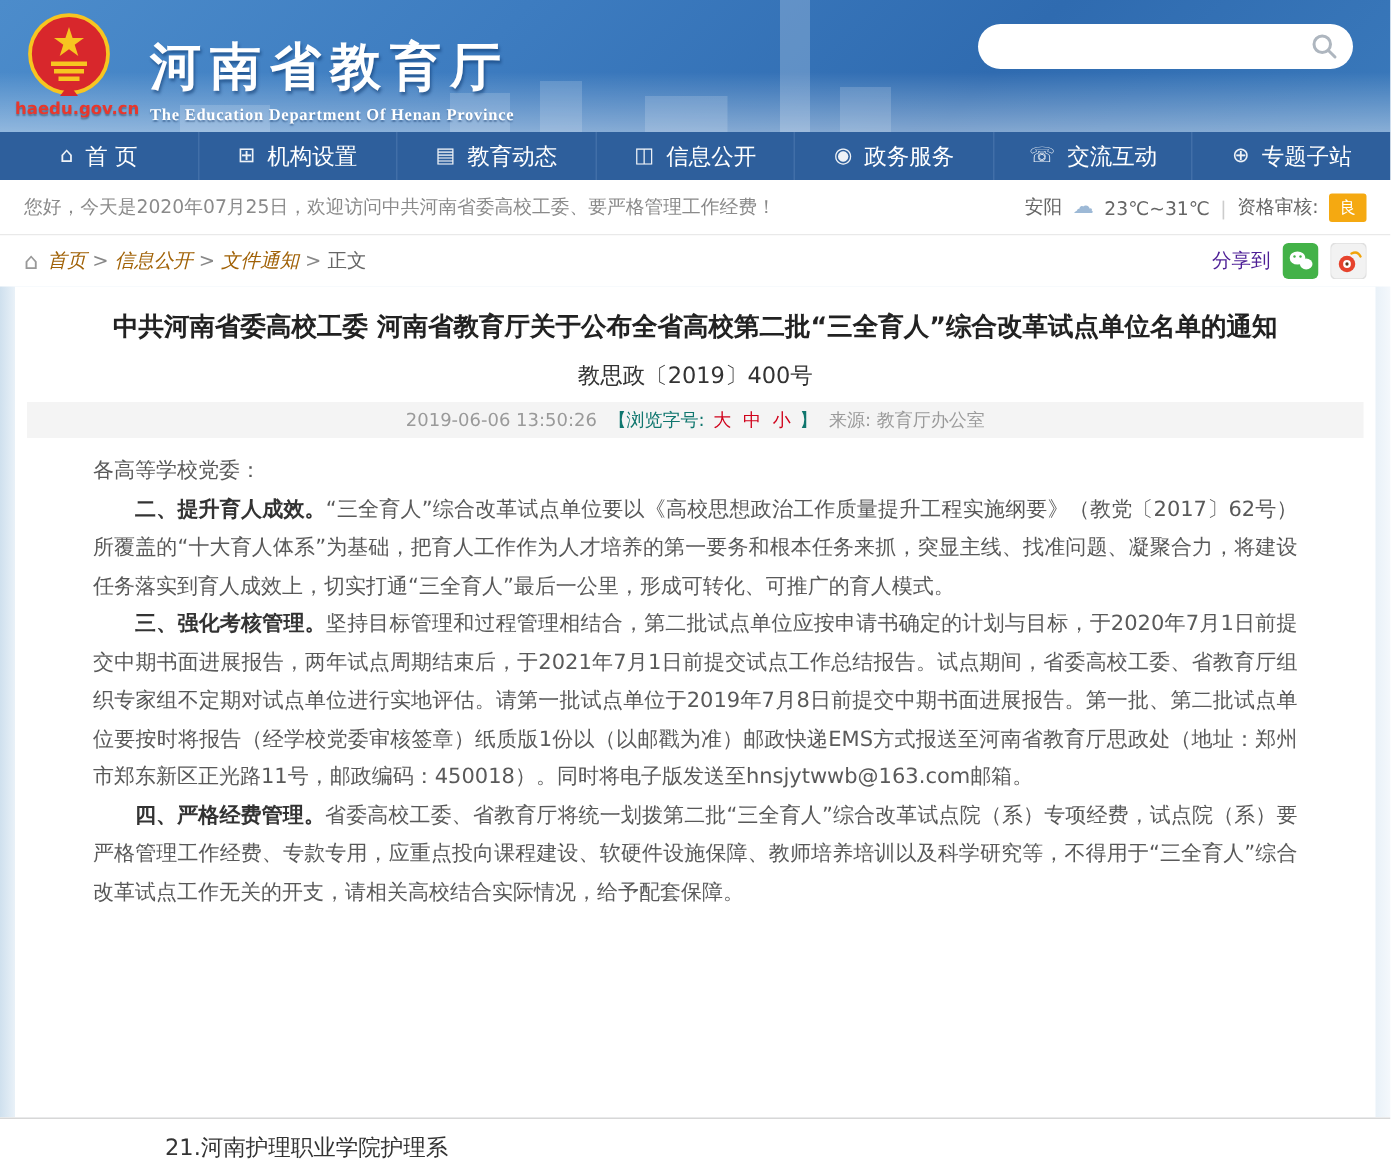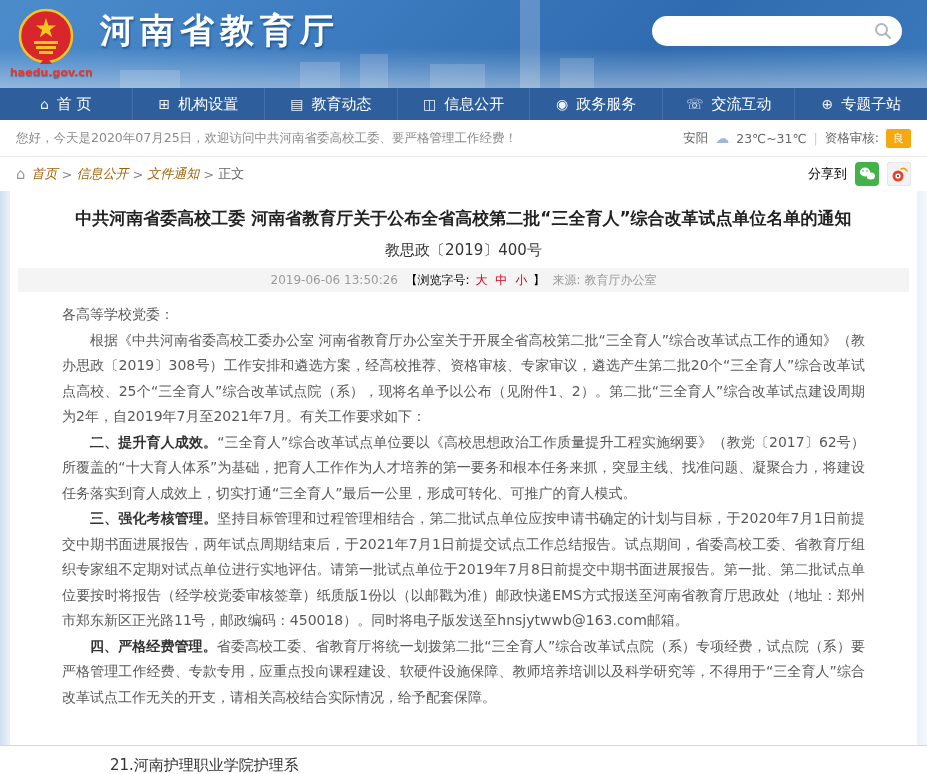--- a/index.html
+++ b/index.html
@@ -15,21 +15,21 @@
   .bld { position:absolute; background:rgba(255,255,255,.16); bottom:0; }
   .b1 { left:300px; width:40px; height:26px; }
   .b2 { left:360px; width:28px; height:34px; }
   .b3 { left:430px; width:55px; height:24px; }
   .b4 { left:520px; width:20px; height:88px; background:rgba(255,255,255,.22); }
   .b5 { left:560px; width:34px; height:30px; }
   .b6 { left:120px; width:60px; height:18px; }
   .emblem { position:absolute; left:18px; top:8px; width:56px; height:62px; }
   .site-domain { position:absolute; left:10px; top:66px; width:90px; text-align:left;
     color:#e8372c; font-size:11px; font-weight:bold; text-shadow:0 1px 1px rgba(0,0,0,.3); }
-  .site-ident { position:absolute; left:100px; top:8px; color:#fff;font-family:Liberation Serif, serif; }
+  .site-ident { position:absolute; left:100px; top:22px; color:#fff;font-family:Liberation Serif, serif; }
   .site-name { font-size:34px; font-weight:bold; letter-spacing:6px;
     text-shadow:1px 2px 2px rgba(0,40,90,.45); }
   .site-name-en { font-size:11px; font-weight:bold; margin-top:3px; letter-spacing:.5px;
     text-shadow:0 1px 1px rgba(0,40,90,.4); }
   .search-box { position:absolute; right:25px; top:16px; width:250px; height:30px;
     background:#fff; border-radius:15px; display:flex; align-items:center; padding:0 10px 0 14px; }
   .search-input { flex:1; border:none; outline:none; font-size:13px; color:#333; background:transparent; }
   .search-icon { width:18px; height:18px; display:block; }
 
   
@@ -48,33 +48,33 @@
   .notice-divider { color:#ccc; }
 
   
   .breadcrumb-bar { height:34px; background:#fff; display:flex; align-items:center;
     padding:0 16px; font-size:13px; color:#666; }
   .crumb-home-icon { color:#999; font-size:15px; margin-right:6px; }
   .crumb { text-decoration:none; color:#a16207; cursor:pointer;font-style:italic; }
   .crumb-sep { margin:0 4px; color:#888; }
   .crumb-current { color:#666; }
   .share-area { margin-left:auto; display:flex; align-items:center; gap:8px; }
-  .share-label { font-size:13px; color:#000000; }
+  .share-label { font-size:13px; color:#4c1d95; }
   .share-icon { width:24px; height:24px; border-radius:4px; display:block; cursor:pointer; }
 
   
   .page-body { height:554px; background:linear-gradient(to right,#cfe0ee 0,#e9f1f8 10px,#e9f1f8 917px,#f4f8fc 100%);
     padding:0 10px; overflow:hidden; }
   .content { background:#fff; height:100%; overflow:hidden; }
   .article-title { padding:14px 30px 0; text-align:center; font-size:17px; line-height:27px;
     font-weight:bold; color:#222; }
   .doc-number { text-align:center; font-size:15px; color:#333; margin-top:9px; }
   .meta-bar { margin:8px 8px 0; background:#f4f4f4; height:24px; line-height:24px;
     text-align:center; font-size:12px; color:#9a9a9a; }
-  .meta-red { color:#000000; }
+  .meta-red { color:#0f766e; }
   .font-size-btn { color:#d0021b; cursor:pointer; margin:0 2px; }
   .article-body { padding:10px 52px 0; font-size:14px; line-height:25.5px; color:#595959;
     text-align:justify; }
   .salutation { text-indent:0; }
   .para { text-indent:2em; }
   .para b { color:#333; }
 
   
   .bottom-strip { height:39px; background:#fff; border-top:1px solid #d7d7d7;
     display:flex; align-items:center; padding-left:110px; font-size:15px; color:#333; }
@@ -99,20 +99,21 @@
       <rect x="16" y="33" width="24" height="3" fill="#f7c520"></rect>
       <rect x="18" y="38" width="20" height="3" fill="#f7c520"></rect>
       <rect x="21" y="43" width="14" height="3" fill="#f7c520"></rect>
       <polygon points="28,48 34,56 22,56" fill="#d8272c"></polygon>
     </svg>
   </div>
   <div class="site-domain">haedu.gov.cn</div>
 
   <div class="site-ident">
     <div class="site-name">河南省教育厅</div>
+    <div class="site-name-en">The Education Department Of Henan Province</div>
   </div>
 
   <div class="search-box">
     <input class="search-input" type="text" placeholder="" style="">
     <span class="search-icon">
       <svg viewBox="0 0 18 18" width="18" height="18">
         <circle cx="7.5" cy="7.5" r="5.5" fill="none" stroke="#aeb6bf" stroke-width="2"></circle>
         <line x1="11.8" y1="11.8" x2="16" y2="16" stroke="#aeb6bf" stroke-width="2" stroke-linecap="round"></line>
       </svg>
     </span>
@@ -205,21 +206,20 @@
       <span class="meta-red">【浏览字号:</span>
       <span class="font-size-btn">大</span>
       <span class="font-size-btn">中</span>
       <span class="font-size-btn">小</span>
       <span class="meta-red">】</span>&nbsp;
       <span>来源: 教育厅办公室</span>
     </div>
 
     <div class="article-body">
       <p class="salutation">各高等学校党委：</p>
-      <p class="para"><b></b><span>根据《中共河南省委高校工委办公室 河南省教育厅办公室关于开展全省高校第二批“三全育人”综合改革试点工作的通知》（教办思政〔2019〕308号）工作安排和遴选方案，经高校推荐、资格审核、专家审议，遴选产生第二批20个“三全育人”综合改革试点高校、25个“三全育人”综合改革试点院（系），现将名单予以公布（见附件1、2）。第二批“三全育人”综合改革试点建设周期为2年，自2019年7月至2021年7月。有关工作要求如下：</span></p>
       <p class="para"><b>二、提升育人成效。</b><span>“三全育人”综合改革试点单位要以《高校思想政治工作质量提升工程实施纲要》（教党〔2017〕62号）所覆盖的“十大育人体系”为基础，把育人工作作为人才培养的第一要务和根本任务来抓，突显主线、找准问题、凝聚合力，将建设任务落实到育人成效上，切实打通“三全育人”最后一公里，形成可转化、可推广的育人模式。</span></p>
       <p class="para"><b>三、强化考核管理。</b><span>坚持目标管理和过程管理相结合，第二批试点单位应按申请书确定的计划与目标，于2020年7月1日前提交中期书面进展报告，两年试点周期结束后，于2021年7月1日前提交试点工作总结报告。试点期间，省委高校工委、省教育厅组织专家组不定期对试点单位进行实地评估。请第一批试点单位于2019年7月8日前提交中期书面进展报告。第一批、第二批试点单位要按时将报告（经学校党委审核签章）纸质版1份以（以邮戳为准）邮政快递EMS方式报送至河南省教育厅思政处（地址：郑州市郑东新区正光路11号，邮政编码：450018）。同时将电子版发送至hnsjytwwb@163.com邮箱。</span></p>
       <p class="para"><b>四、严格经费管理。</b><span>省委高校工委、省教育厅将统一划拨第二批“三全育人”综合改革试点院（系）专项经费，试点院（系）要严格管理工作经费、专款专用，应重点投向课程建设、软硬件设施保障、教师培养培训以及科学研究等，不得用于“三全育人”综合改革试点工作无关的开支，请相关高校结合实际情况，给予配套保障。</span></p>
     </div>
   </div>
 </div>
 
 <div class="bottom-strip">
   <span>21.河南护理职业学院护理系</span>
 </div>

